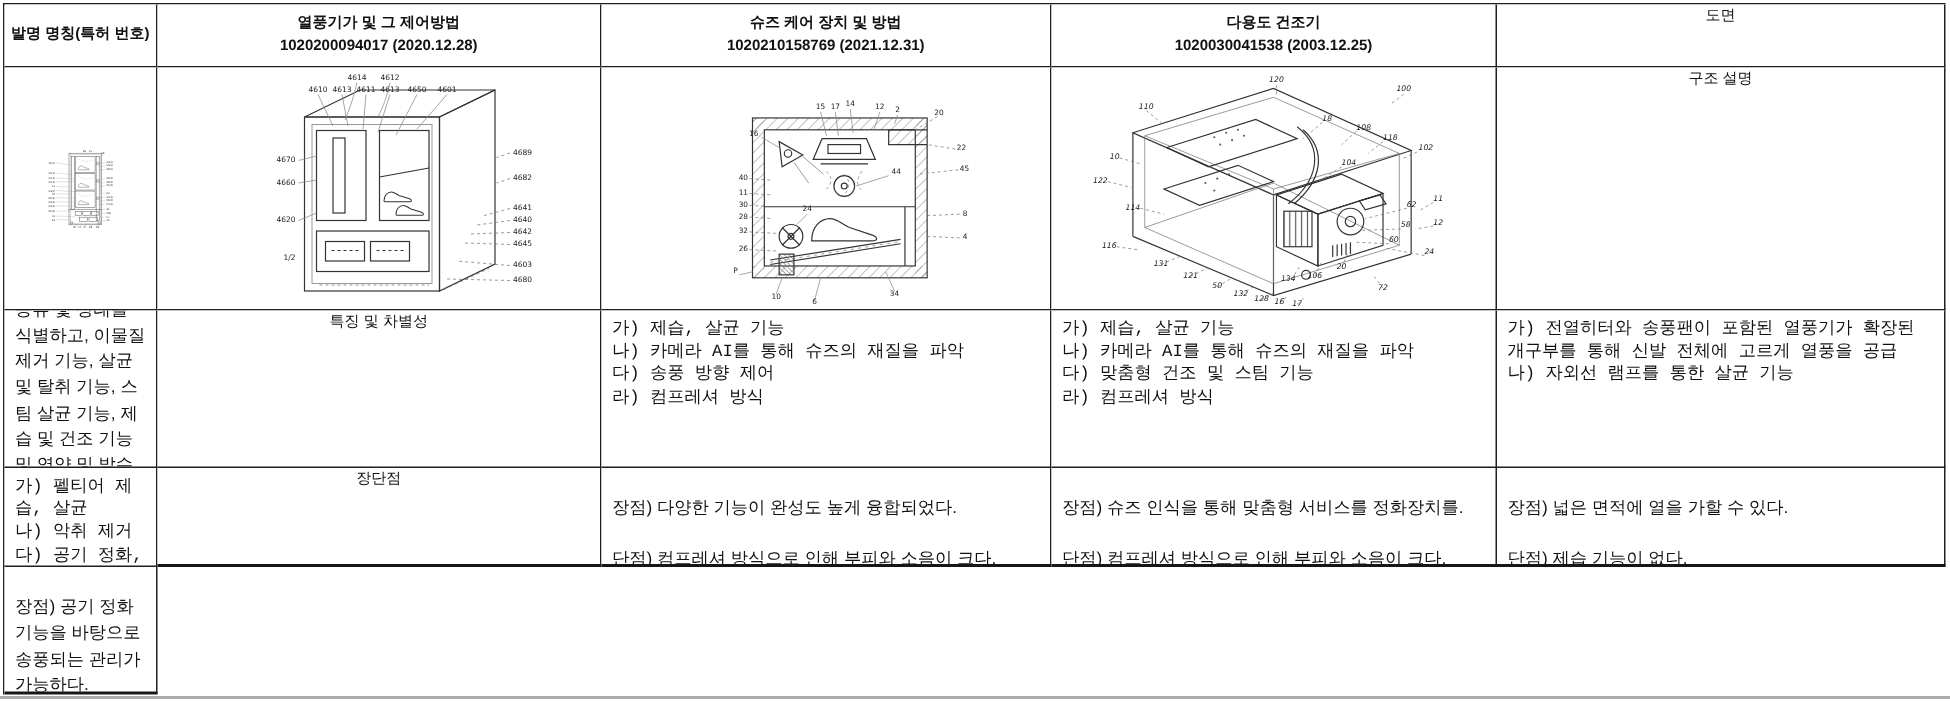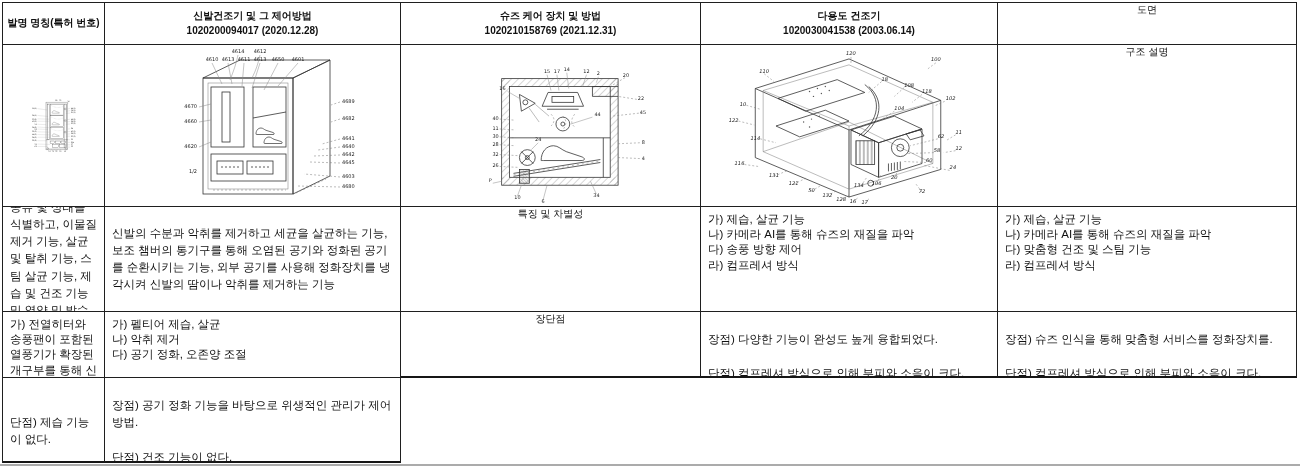--- a/index.html
+++ b/index.html
@@ -12,21 +12,21 @@
     grid-template-rows:42px 162px 105px 66px 85px;
     border-top:1px solid #1f1f1f;border-left:1px solid #1f1f1f;
   }
   .c{border-right:1px solid #1f1f1f;border-bottom:1px solid #1f1f1f;box-sizing:border-box;overflow:hidden;background:#fff;}
   .rowlast{border-bottom:2px solid #161616;}
   .hd{display:flex;flex-direction:column;align-items:center;justify-content:center;gap:3px;font-weight:bold;font-size:10px;text-align:center;line-height:1.25;}
   .rl{display:flex;justify-content:center;font-weight:normal;font-size:10px;white-space:nowrap;}
   .tx{font-size:11.5px;line-height:1.5;}
   .struct{display:flex;align-items:center;padding:6px 7px;}
   .pre{white-space:pre-line;}
-  .feat{padding:5px 7px 0 7px;line-height:1.32;}
+  .feat{padding:5px 7px 0 7px;line-height:1.32;font-family:Liberation Mono, monospace;}
   .pc{padding:19px 7px 0 7px;}
   .pc .cons{margin-top:17px;}
   .fg{display:flex;align-items:center;justify-content:center;}
   .rule{position:absolute;left:0;top:464px;width:1300px;height:2px;background:#ababab;}
   svg{display:block;}
   svg text{font-family:"DejaVu Sans", sans-serif;font-size:5px;fill:#222;}
   .it text{font-style:italic;font-size:5.2px;}
   .ln{stroke:#333;fill:none;stroke-width:0.8;}
   .th{stroke:#777;fill:none;stroke-width:0.5;}
   .ld{stroke:#888;fill:none;stroke-width:0.5;}
@@ -35,30 +35,30 @@
 </head>
 <body>
 
 <div class="page">
   <div class="tbl">
 
     <div class="c hd">
       <span>발명 명칭(특허 번호)</span>
     </div>
     <div class="c hd">
-      <span>신발건조기 및 그 제어방법</span>
+      <span>열풍기가 및 그 제어방법</span>
       <span>1020200094017 (2020.12.28)</span>
     </div>
     <div class="c hd">
       <span>슈즈 케어 장치 및 방법</span>
       <span>1020210158769 (2021.12.31)</span>
     </div>
     <div class="c hd">
       <span>다용도 건조기</span>
-      <span>1020030041538 (2003.06.14)</span>
+      <span>1020030041538 (2003.12.25)</span>
     </div>
 
     <div class="c rl">
       <span>도면</span>
     </div>
 
     <div class="c fg">
       <svg width="294" height="160" viewBox="0 0 296 160">
         <g class="ln">
           <rect x="126" y="10" width="64" height="140"></rect>
@@ -327,23 +327,20 @@
           </g>
       </svg>
     </div>
 
     <div class="c rl">
       <span>구조 설명</span>
     </div>
     <div class="c tx struct">
       <div class="pre">내부 카메라를 통해 슈즈의 재질, 종류 및 상태를 식별하고, 이물질 제거 기능, 살균 및 탈취 기능, 스팀 살균 기능, 제습 및 건조 기능 및 영양 및 발수 코팅 기능 중 하나를 수행</div>
     </div>
-    <div class="c tx struct">
-      <div class="pre">신발의 수분과 악취를 제거하고 세균을 살균하는 기능, 보조 챔버의 통기구를 통해 오염된 공기와 정화된 공기를 순환시키는 기능, 외부 공기를 사용해 정화장치를 냉각시켜 신발의 땀이나 악취를 제거하는 기능</div>
-    </div>
 
     <div class="c rl">
       <span>특징 및 차별성</span>
     </div>
     <div class="c tx feat">
       <div class="pre">가) 제습, 살균 기능
 나) 카메라 AI를 통해 슈즈의 재질을 파악
 다) 송풍 방향 제어
 라) 컴프레셔 방식</div>
     </div>
@@ -368,22 +365,23 @@
     </div>
     <div class="c tx pc rowlast">
       <div class="pros">장점) 다양한 기능이 완성도 높게 융합되었다.</div>
       <div class="cons">단점) 컴프레셔 방식으로 인해 부피와 소음이 크다.</div>
     </div>
     <div class="c tx pc rowlast">
       <div class="pros">장점) 슈즈 인식을 통해 맞춤형 서비스를 정화장치를.</div>
       <div class="cons">단점) 컴프레셔 방식으로 인해 부피와 소음이 크다.</div>
     </div>
     <div class="c tx pc rowlast">
+      <div class="pros">장점) 넓은 면적에 열을 가할 수 있다.</div>
       <div class="cons">단점) 제습 기능이 없다.</div>
     </div>
     <div class="c tx pc rowlast">
-      <div class="pros">장점) 공기 정화 기능을 바탕으로 위생적인 관리가 제어방법.</div>
+      <div class="pros">장점) 공기 정화 기능을 바탕으로 송풍되는 관리가 가능하다.</div>
       <div class="cons">단점) 건조 기능이 없다.</div>
     </div>
 
   </div>
   <div class="rule"></div>
 </div>
 
 </body></html>

